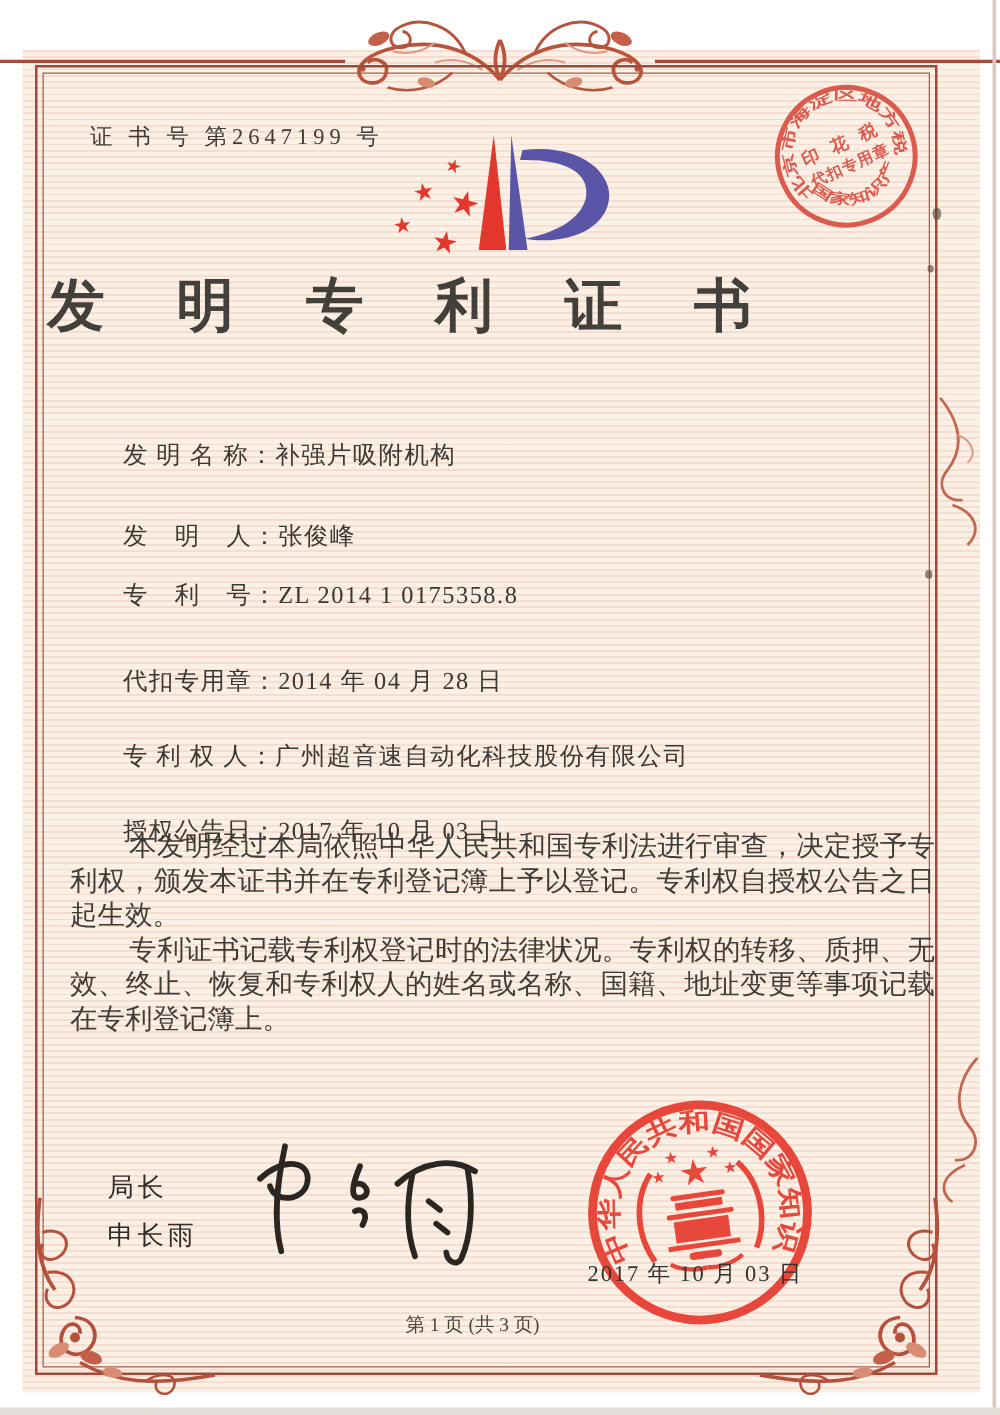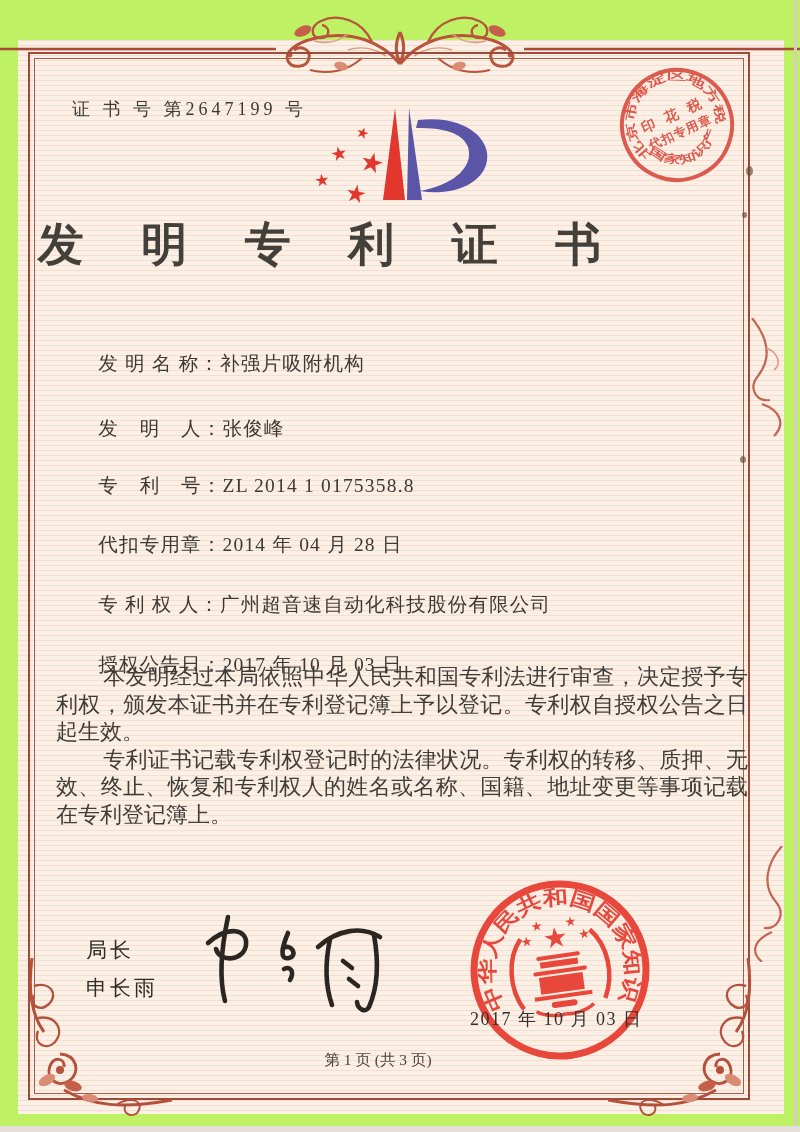--- a/index.html
+++ b/index.html
@@ -1,18 +1,18 @@
 <!DOCTYPE html>
 <html><head>
 <meta charset="utf-8">
 <style>
   html,body{margin:0;padding:0;}
   body{width:800px;height:1132px;overflow:hidden;background:#eceae6;
        font-family:"Liberation Serif","DejaVu Serif",serif;}
-  .page{position:relative;width:800px;height:1132px;background:#bef264;overflow:hidden;}
+  .page{position:relative;width:800px;height:1132px;background:#ffffff;overflow:hidden;}
   
   .texture{position:absolute;left:18px;top:40px;width:766px;height:1074px;
     background:#fbf0e6;
     background-image:repeating-linear-gradient(180deg,
       rgba(226,153,128,.22) 0px, rgba(226,153,128,.22) 1.4px,
       rgba(255,252,248,0) 1.4px, rgba(255,252,248,0) 5px);
   }
   
   .frame-outer{position:absolute;left:28px;top:52px;width:722px;height:1048px;
     border:2.5px solid #9d4a39;box-sizing:border-box;}
@@ -138,21 +138,21 @@
   </svg>
 
   <div class="abs title">发 明 专 利 证 书</div>
 
   <div class="abs field" style="top:328px;">
     <span>发 明 名 称：</span><span>补强片吸附机构</span>
   </div>
   <div class="abs field" style="top:393px;">
     <span>发　明　人：</span><span>张俊峰</span>
   </div>
-  <div class="abs field" style="top:450px;">
+  <div class="abs field" style="top:440px;">
     <span>专　利　号：</span><span>ZL 2014 1 0175358.8</span>
   </div>
   <div class="abs field" style="top:509px;">
     <span>代扣专用章：</span><span>2014 年 04 月 28 日</span>
   </div>
   <div class="abs field" style="top:569px;">
     <span>专 利 权 人：</span><span>广州超音速自动化科技股份有限公司</span>
   </div>
   <div class="abs field" style="top:629px;">
     <span>授权公告日：</span><span>2017 年 10 月 03 日</span>

